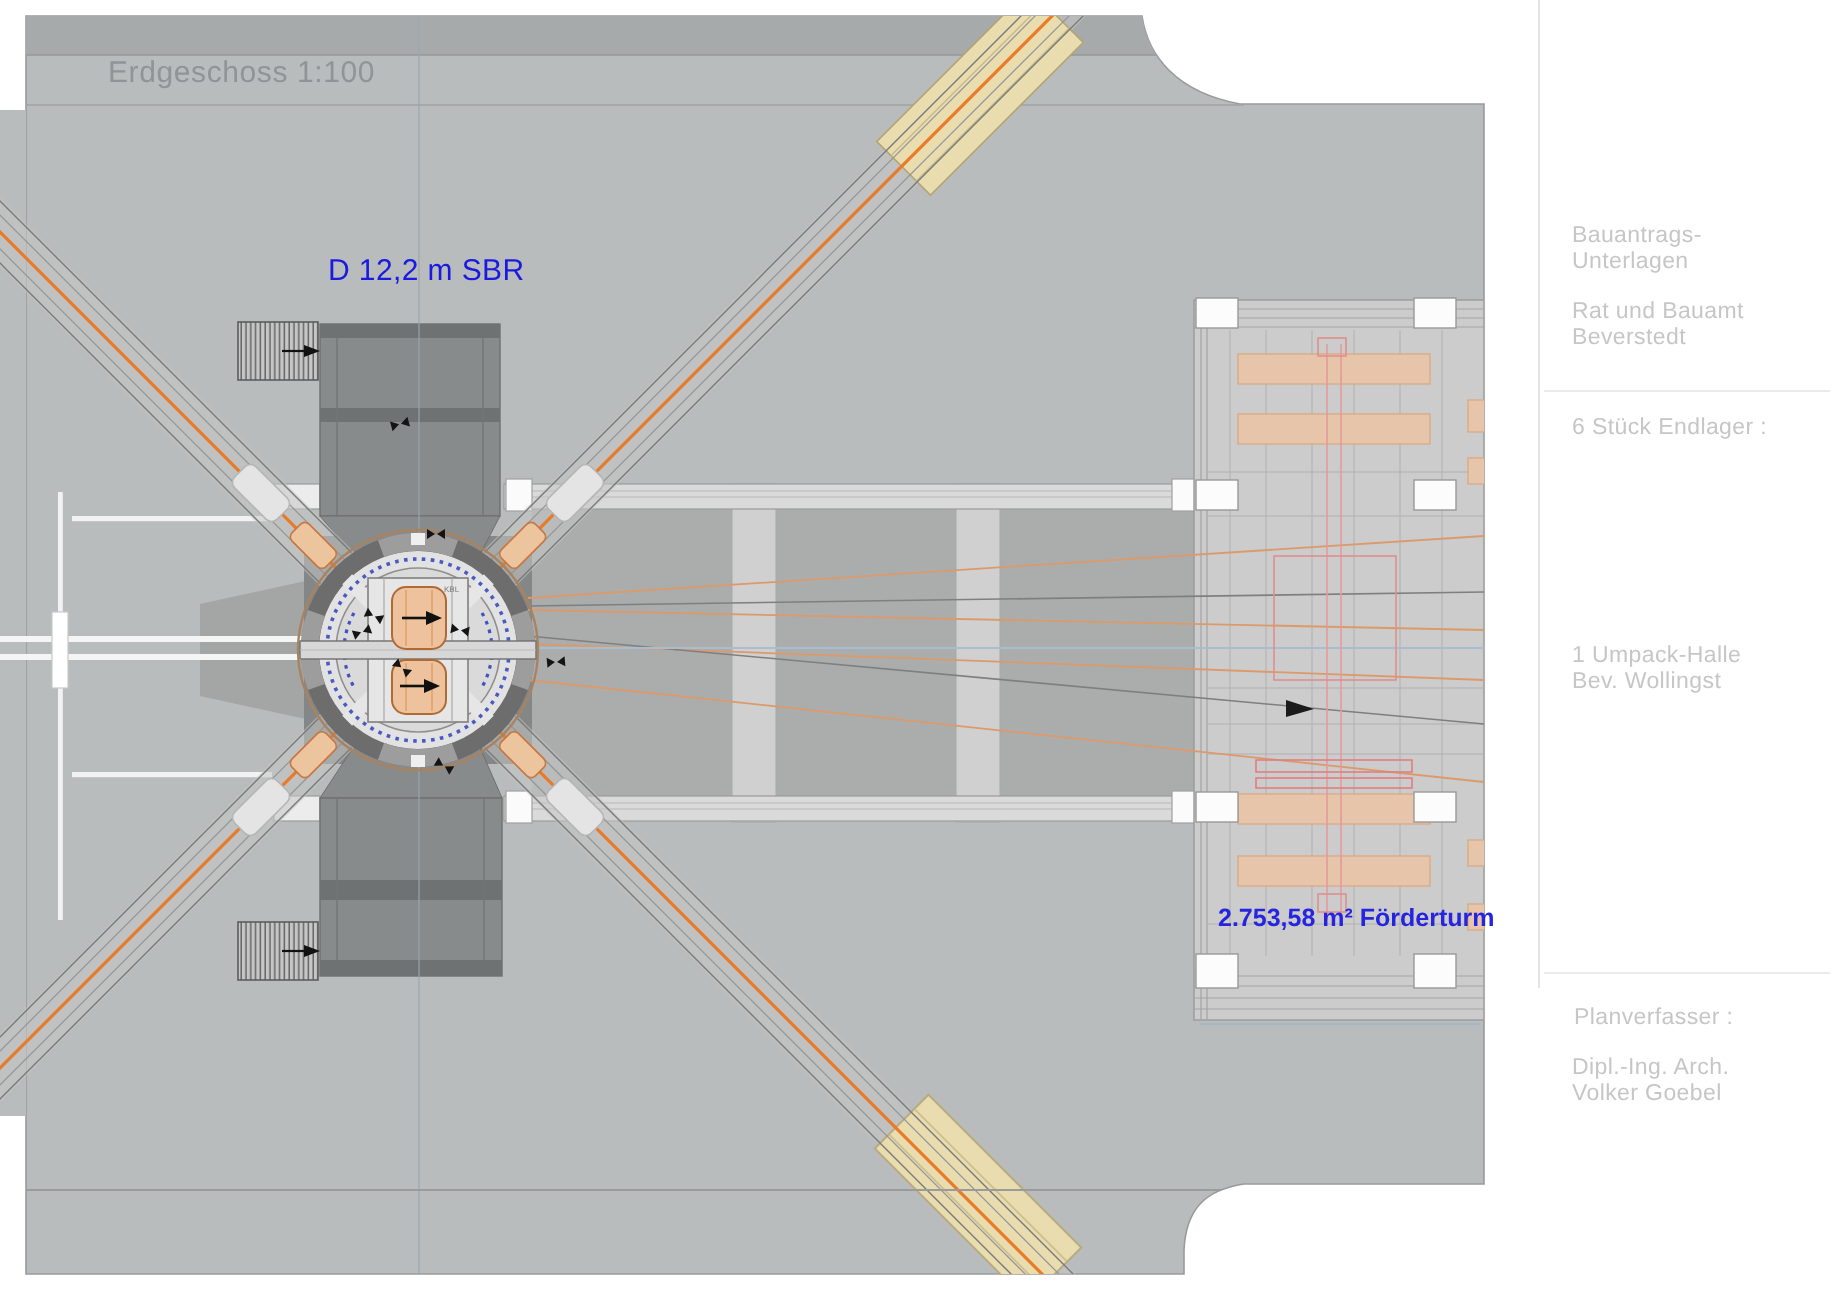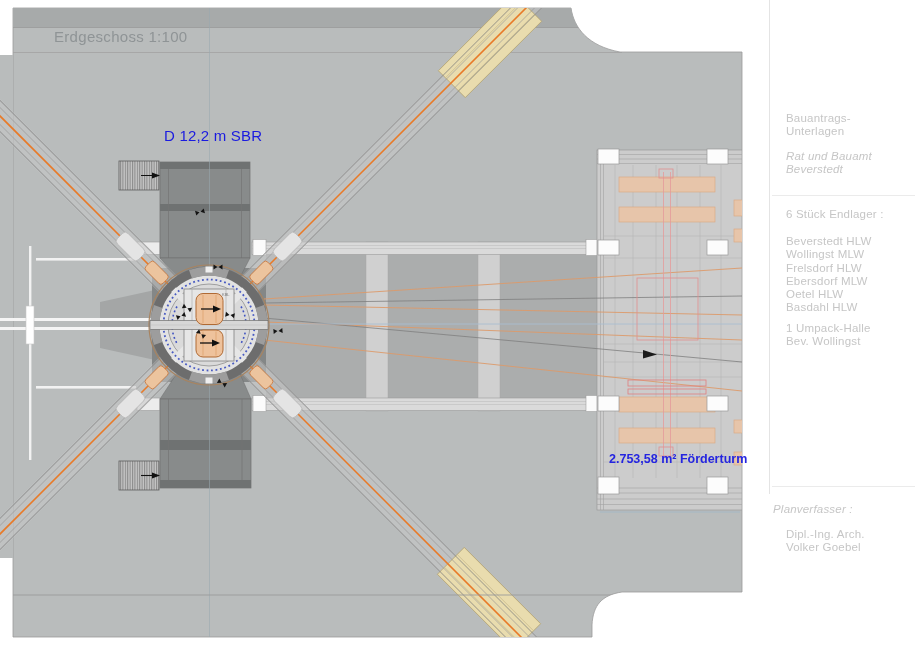--- a/index.html
+++ b/index.html
@@ -291,31 +291,25 @@
 
 <div class="lbl title" style="left:54px;top:28px;">Erdgeschoss 1:100</div>
 
 <div class="lbl blue-big" style="left:164px;top:127px;">D 12,2 m SBR</div>
 
 <div class="lbl blue-small" style="left:609px;top:452px;">2.753,58 m² Förderturm</div>
 
 <div class="sidebar">
   <div class="lbl side" style="left:16px;top:112px;">Bauantrags-
 Unterlagen</div>
-  <div class="lbl side" style="left:16px;top:150px;font-style:italic;">Rat und Bauamt
+  <div class="lbl side" style="left:16px;top:150px;">Rat und Bauamt
 Beverstedt</div>
   <div class="divider" style="left:2px;top:195px;"></div>
   <div class="lbl side" style="left:16px;top:208px;">6 Stück Endlager :</div>
-  <div class="lbl side" style="left:16px;top:235px;">Beverstedt HLW
-Wollingst MLW
-Frelsdorf HLW
-Ebersdorf MLW
-Oetel HLW
-Basdahl HLW</div>
   <div class="lbl side" style="left:16px;top:322px;">1 Umpack-Halle
 Bev. Wollingst</div>
   <div class="divider" style="left:2px;top:486px;"></div>
-  <div class="lbl side" style="left:3px;top:503px;font-style:italic;">Planverfasser :</div>
+  <div class="lbl side" style="left:17px;top:503px;">Planverfasser :</div>
   <div class="lbl side" style="left:16px;top:528px;">Dipl.-Ing. Arch.
 Volker Goebel</div>
 </div>
 
 </div>
 
 </body></html>

